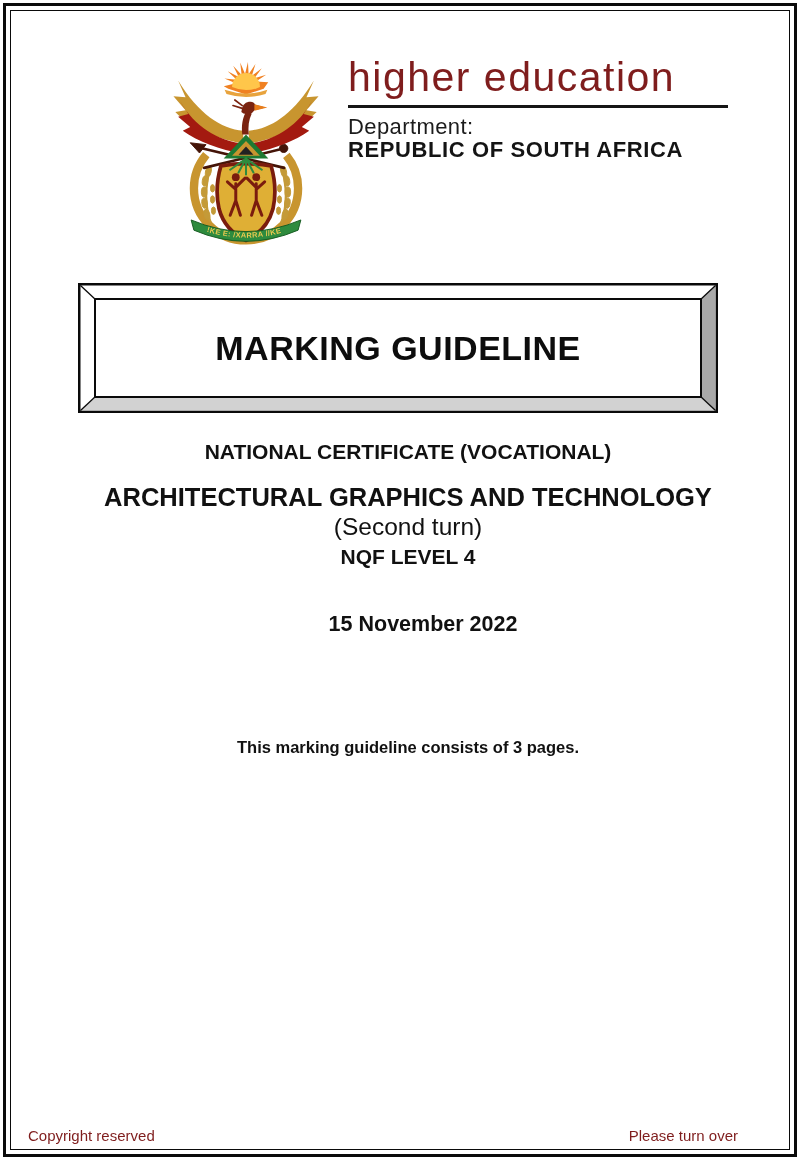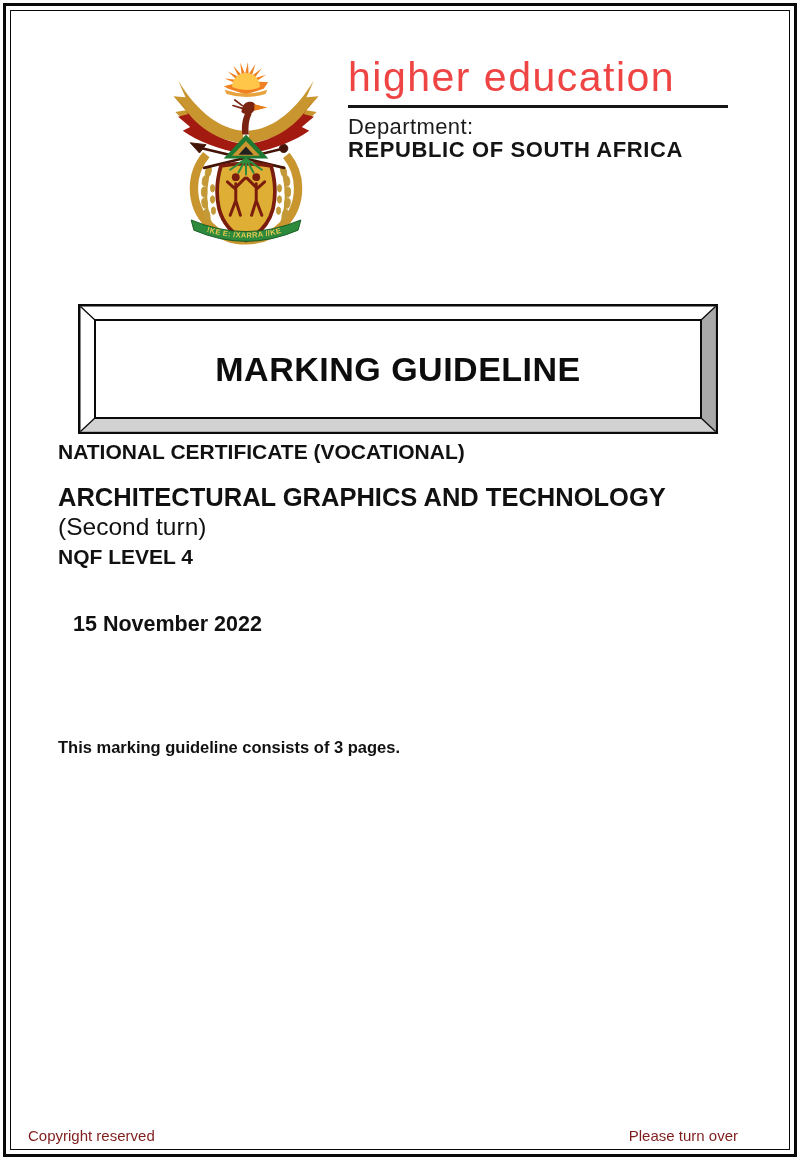--- a/index.html
+++ b/index.html
@@ -29,45 +29,45 @@
   
   .arms{
     position:absolute;left:157px;top:54px;
     width:166px;height:186px;
   }
   .logo-text{
     position:absolute;left:342px;top:50px;width:400px;
   }
   .logo-title{
     font-size:41px;line-height:42px;letter-spacing:1.5px;
-    font-weight:400;color:#ef4444;
+    font-weight:400;color:#7f1d1d;
   }
   .logo-rule{
     width:380px;height:3px;background:#161616;margin-top:7px;
   }
   .dept-label,.dept-name{
     font-size:22px;line-height:23px;letter-spacing:0.4px;color:#1c1c1c;
   }
   .dept-label{margin-top:7px;}
   .country{
     font-size:22px;line-height:24px;font-weight:700;letter-spacing:0.6px;color:#141414;
   }
   
   .banner-box{
-    position:absolute;left:72px;top:277px;width:640px;height:130px;margin-top:21px;
+    position:absolute;left:72px;top:277px;width:640px;height:130px;
   }
   .banner-box svg{position:absolute;inset:0;}
   .banner-text{
     position:absolute;inset:18px;
     display:flex;align-items:center;justify-content:center;
     font-size:34px;font-weight:700;letter-spacing:0.5px;color:#0d0d0d;
   }
   
   .tline{
-    position:absolute;left:12px;width:764px;text-align:left;white-space:nowrap;padding-left:40px;
+    position:absolute;left:0;width:764px;text-align:center;white-space:nowrap;padding-left:40px;
   }
   .cert   {top:434px;font-size:21px;font-weight:700;}
   .subject{top:477px;font-size:25.5px;font-weight:700;}
   .paper  {top:507px;font-size:24.5px;font-weight:400;}
   .level  {top:539px;font-size:21px;font-weight:700;}
   .date   {top:606px;font-size:21.5px;font-weight:700;margin-left:15px;}
   .note   {top:732px;font-size:16.5px;font-weight:700;}
   
   .footer{
     position:absolute;left:22px;top:1121px;width:710px;

